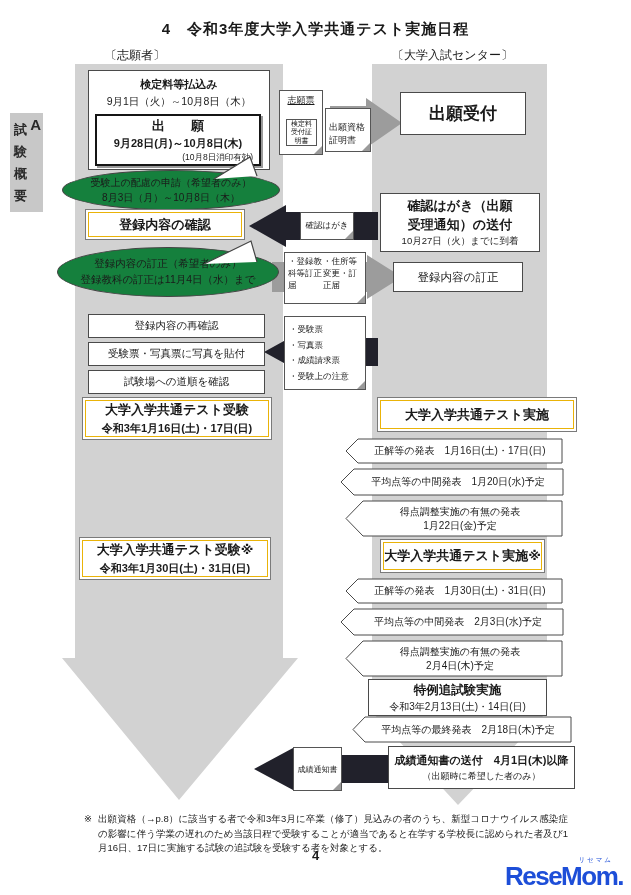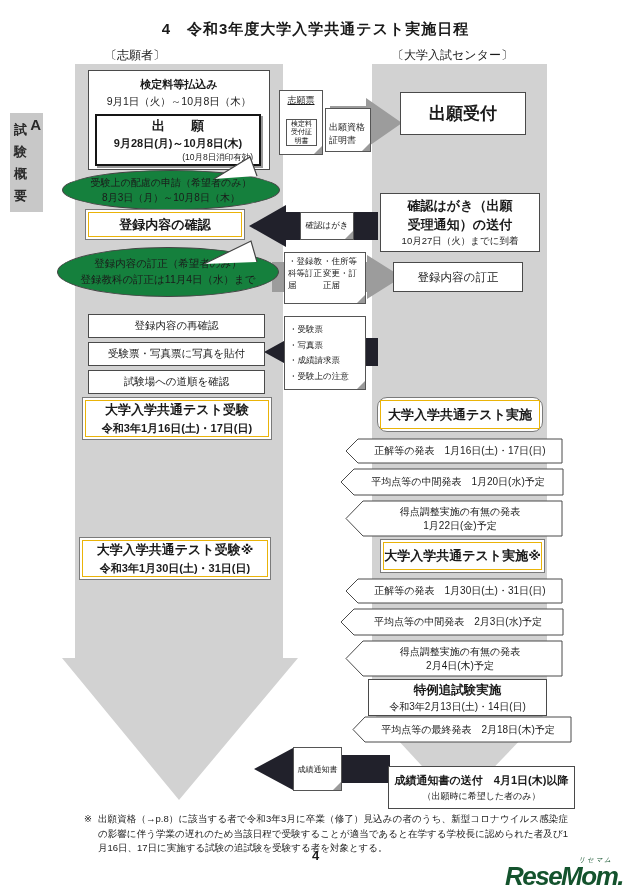--- a/index.html
+++ b/index.html
@@ -28,21 +28,21 @@
        border-style:solid;border-width:0 0 8px 8px;border-color:transparent transparent #9a9a9a transparent;}
   .banner{position:absolute;z-index:10;}
   .banner svg{position:absolute;left:0;top:0;}
   .banner .btx{position:relative;z-index:2;display:flex;flex-direction:column;align-items:center;
        justify-content:center;width:100%;height:100%;padding-left:12px;box-sizing:border-box;
        font-size:10px;text-align:center;}
   .small{font-weight:normal;}
   .foot{left:84px;top:812px;width:492px;display:flex;gap:6px;font-size:9.5px;line-height:14.5px;
         z-index:30;color:#222;text-align:justify;}
   .pnum{left:0;top:848px;width:100%;text-align:center;font-size:13px;font-weight:bold;z-index:30;}
-  .logo{right:8px;top:856px;width:140px;text-align:right;z-index:30;color:#14532d;font-style:italic;}
+  .logo{right:8px;top:856px;width:140px;text-align:right;z-index:30;color:#1d4ed8;}
   .logo .ruby{display:block;font-size:6.5px;letter-spacing:2px;margin-right:10px;margin-bottom:-2px;}
   .logo .word{font-size:26px;font-weight:bold;letter-spacing:-1.5px;line-height:26px;}
 </style>
 </head>
 <body>
 
 <div class="page">
 
   <svg class="bg" width="631" height="895" viewBox="0 0 631 895">
     <polygon points="75,64 283,64 283,658 298,658 179,800 62,658 75,658" fill="#d2d2d2"></polygon>
@@ -139,21 +139,21 @@
 
   <div class="box" style="left:380px;top:193px;width:160px;height:59px;gap:1px;">
     <div style="font-size:13px;font-weight:bold;">確認はがき（出願</div>
     <div style="font-size:13px;font-weight:bold;">受理通知）の送付</div>
     <div style="font-size:9.5px;">10月27日（火）までに到着</div>
   </div>
 
   <div class="box" style="left:393px;top:262px;width:130px;height:30px;font-size:11.5px;">登録内容の訂正</div>
 
 
-  <div class="dbox" style="left:377px;top:397px;width:166px;height:35px;border-radius:10px;">
+  <div class="dbox" style="left:377px;top:397px;width:200px;height:35px;">
     <div class="in" style="font-size:13px;font-weight:bold;">大学入学共通テスト実施</div>
   </div>
 
   <div class="banner" style="left:345px;top:438px;width:218px;height:26px;">
     <svg width="218" height="26" viewBox="0 0 218 26">
         <polygon points="13,1 217,1 217,25 13,25 1,13" fill="#fff" stroke="#4a4a4a" stroke-width="1"></polygon>
       </svg>
     <div class="btx small">正解等の発表　1月16日(土)・17日(日)</div>
   </div>
   <div class="banner" style="left:340px;top:468px;width:224px;height:28px;">
@@ -203,21 +203,21 @@
     <div style="font-size:10px;">令和3年2月13日(土)・14日(日)</div>
   </div>
 
   <div class="banner" style="left:352px;top:716px;width:220px;height:27px;">
     <svg width="220" height="27" viewBox="0 0 220 27">
         <polygon points="13,1 219,1 219,26 13,26 1,13.5" fill="#fff" stroke="#4a4a4a" stroke-width="1"></polygon>
       </svg>
     <div class="btx small">平均点等の最終発表　2月18日(木)予定</div>
   </div>
 
-  <div class="box" style="left:388px;top:746px;width:187px;height:43px;gap:2px;margin-top:20px;">
+  <div class="box" style="left:388px;top:746px;width:187px;height:43px;gap:2px;">
     <div style="font-size:11px;font-weight:bold;">成績通知書の送付　4月1日(木)以降</div>
     <div style="font-size:9px;">（出願時に希望した者のみ）</div>
   </div>
 
   <svg class="tails" width="631" height="895" viewBox="0 0 631 895">
     <path d="M214,179 L250,157 L257,176" fill="#fff" stroke="#444" stroke-width="1.2"></path>
     <path d="M204,264 L251,241 L257,262" fill="#fff" stroke="#444" stroke-width="1.2"></path>
   </svg>
 
   <div class="abs foot">

